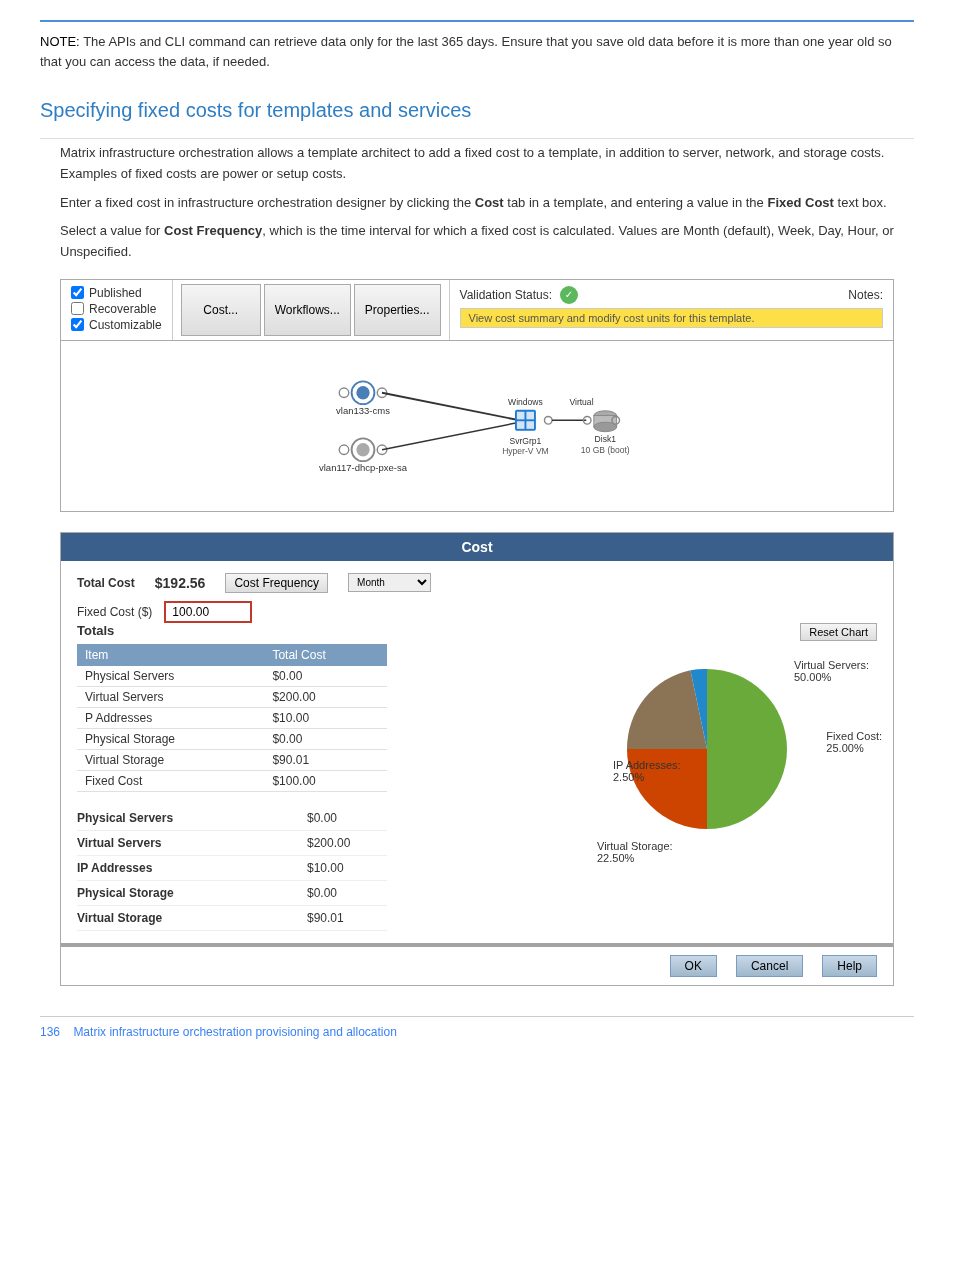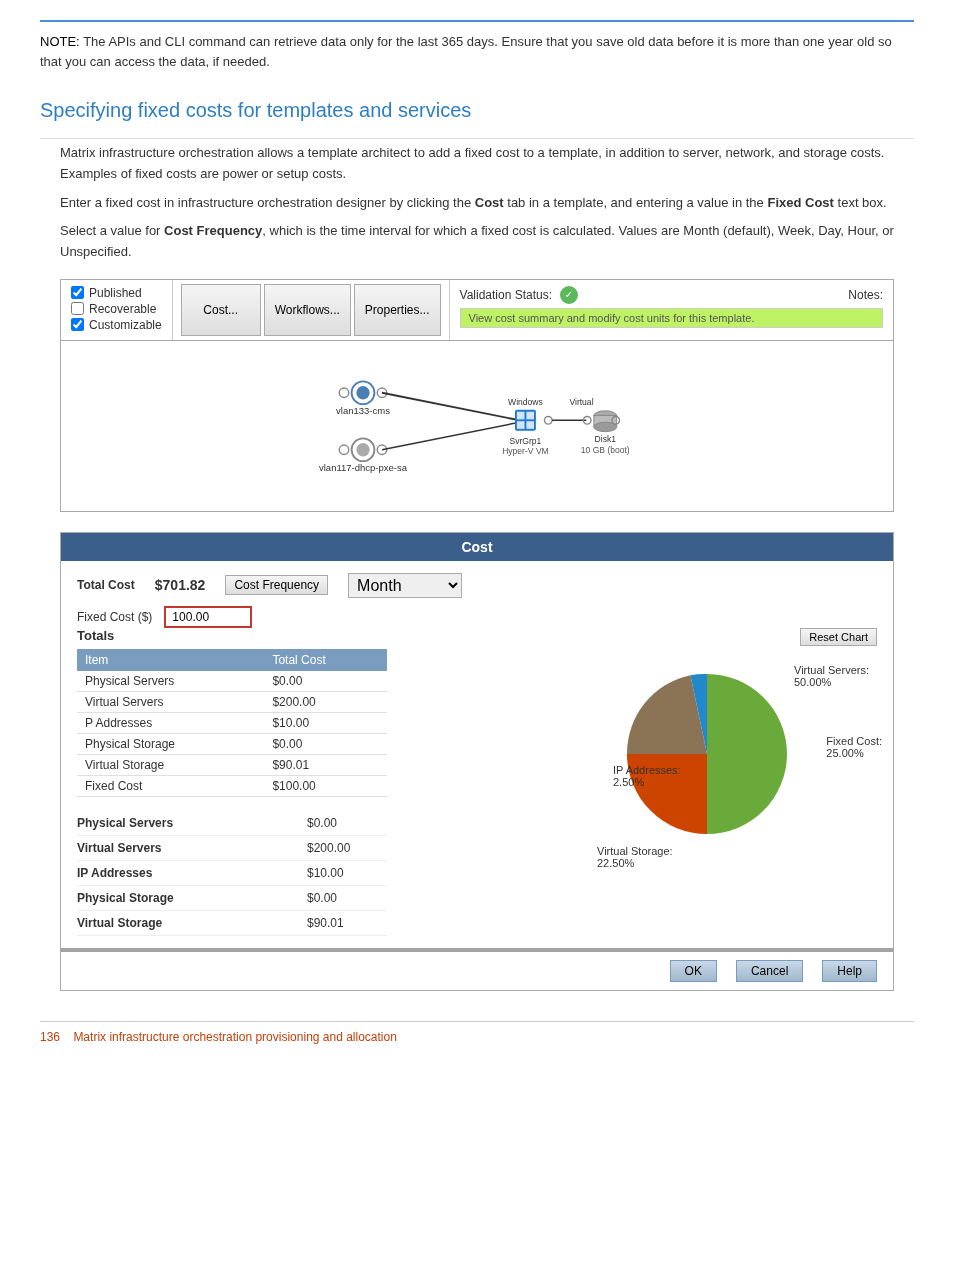--- a/index.html
+++ b/index.html
@@ -106,21 +106,21 @@
       height: 18px;
       border-radius: 50%;
       background: #5cb85c;
       display: flex;
       align-items: center;
       justify-content: center;
       color: white;
       font-size: 10px;
     }
     .tooltip-bar {
-      background: #bef264;
+      background: #fde047;
       border: 1px solid #ccc;
       padding: 3px 8px;
       font-size: 11px;
       color: #555;
     }
 
     
     .template-canvas {
       min-height: 160px;
       padding: 20px;
@@ -167,21 +167,21 @@
     }
     .freq-btn {
       background: linear-gradient(to bottom, #f5f5f5, #ddd);
       border: 1px solid #aaa;
       padding: 2px 8px;
       font-size: 12px;
     }
     .freq-select {
       border: 1px solid #aaa;
       padding: 2px 4px;
-      font-size: 16px;
+      font-size: 10px;
     }
     .fixed-cost-row {
       display: flex;
       align-items: center;
       gap: 12px;
     }
     .fixed-cost-label {
       font-size: 12px;
     }
     .fixed-cost-input {
@@ -286,21 +286,21 @@
       font-size: 12px;
       cursor: pointer;
     }
 
     
     .page-footer {
       margin-top: 30px;
       border-top: 1px solid #ccc;
       padding-top: 8px;
       font-size: 12px;
-      color: #c2410c;
+      color: #3b82f6;
     }
   </style>
 </head>
 <body>
 
 <div class="note-box">
   <span class="note-label">NOTE:</span>
   <span>The APIs and CLI command can retrieve data only for the last 365 days. Ensure that you save old data before it is more than one year old so that you can access the data, if needed.</span>
 </div>
 
@@ -397,21 +397,21 @@
     </svg>
   </div>
 </div>
 
 <div class="cost-dialog">
   <div class="cost-dialog-header">Cost</div>
   <div class="cost-dialog-body">
 
     <div class="cost-top-row">
       <span class="total-cost-label">Total Cost</span>
-      <span class="total-cost-value">$701.82</span>
+      <span class="total-cost-value">$192.56</span>
       <button class="freq-btn">Cost Frequency</button>
       <select class="freq-select">
         <option>Month</option>
         <option>Week</option>
         <option>Day</option>
         <option>Hour</option>
         <option>Unspecified</option>
       </select>
     </div>
 

